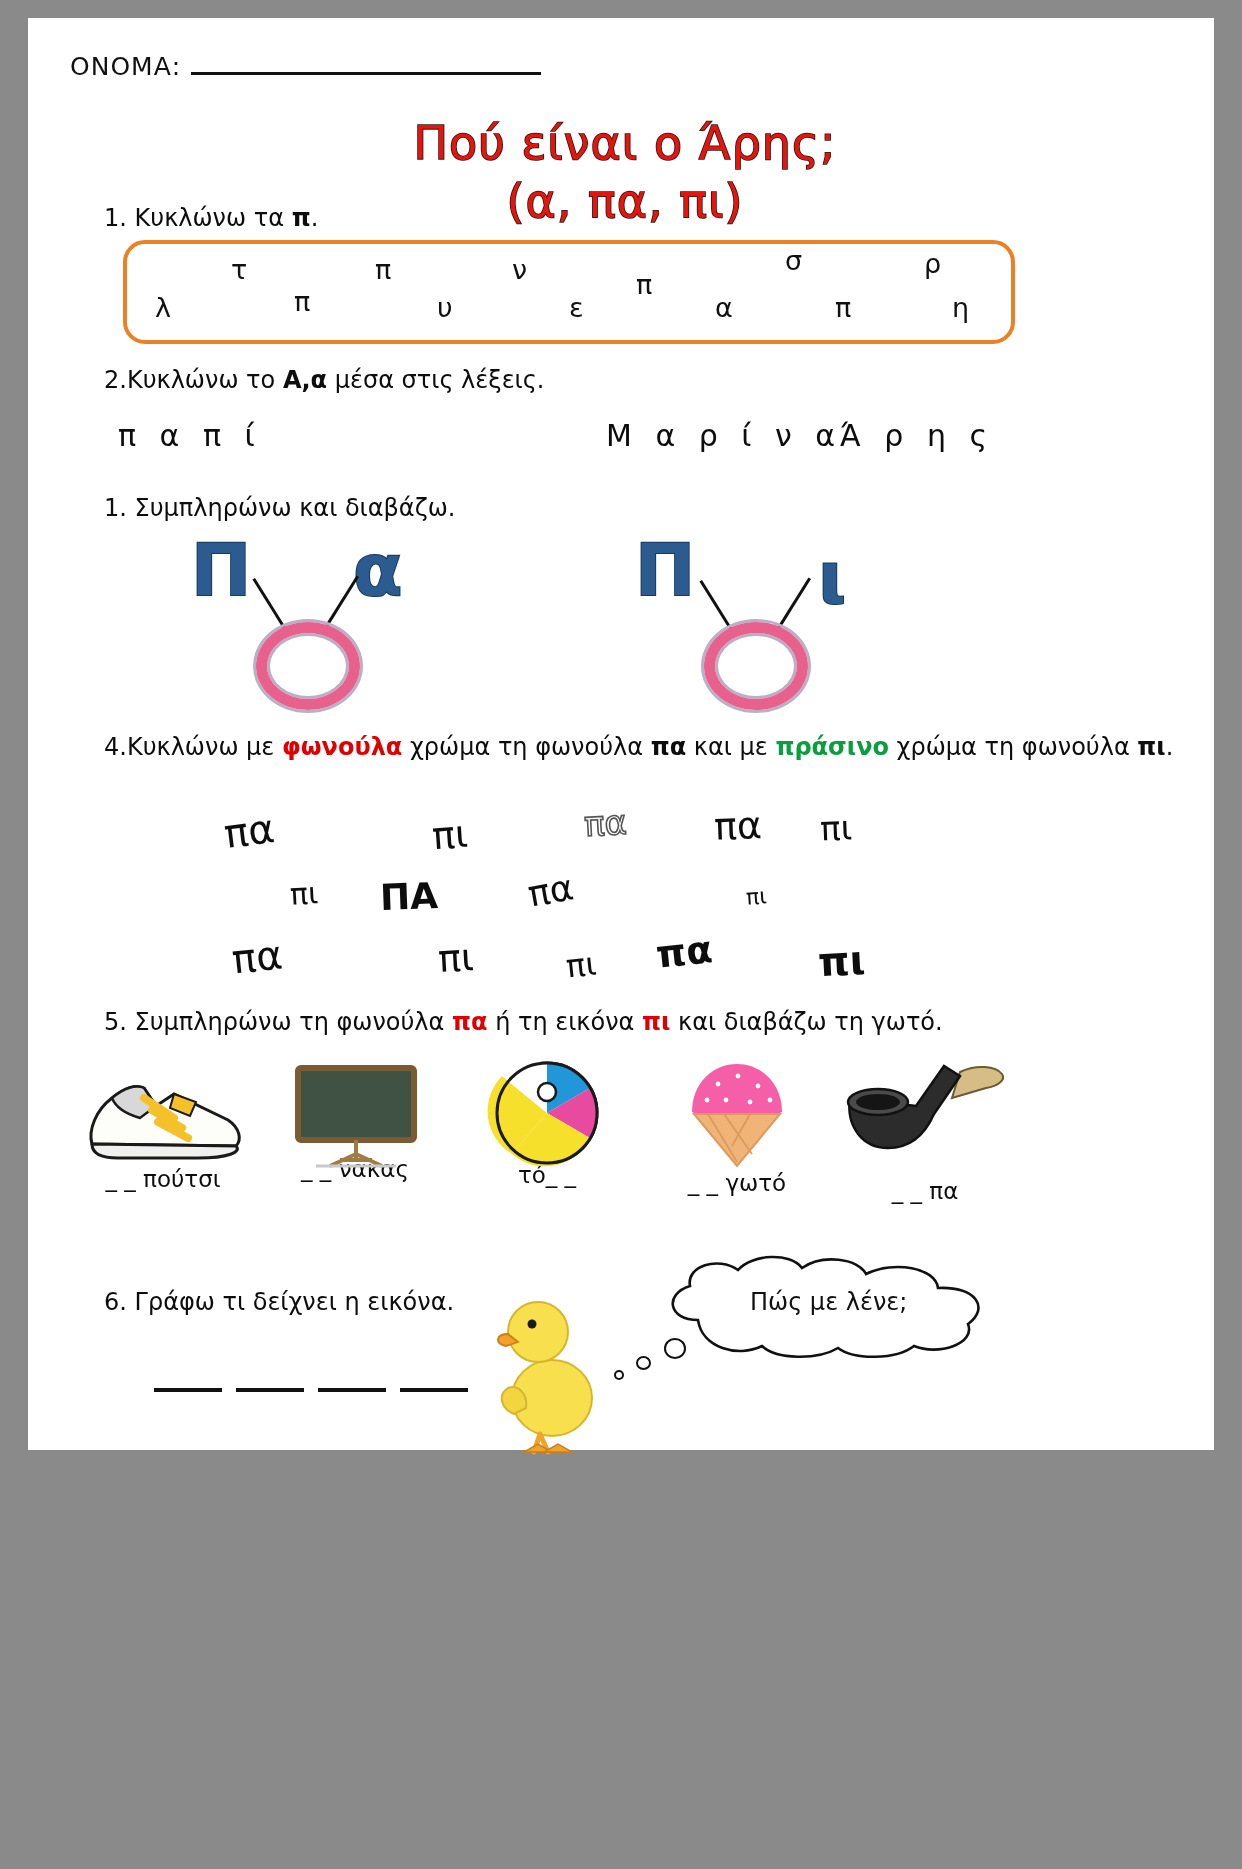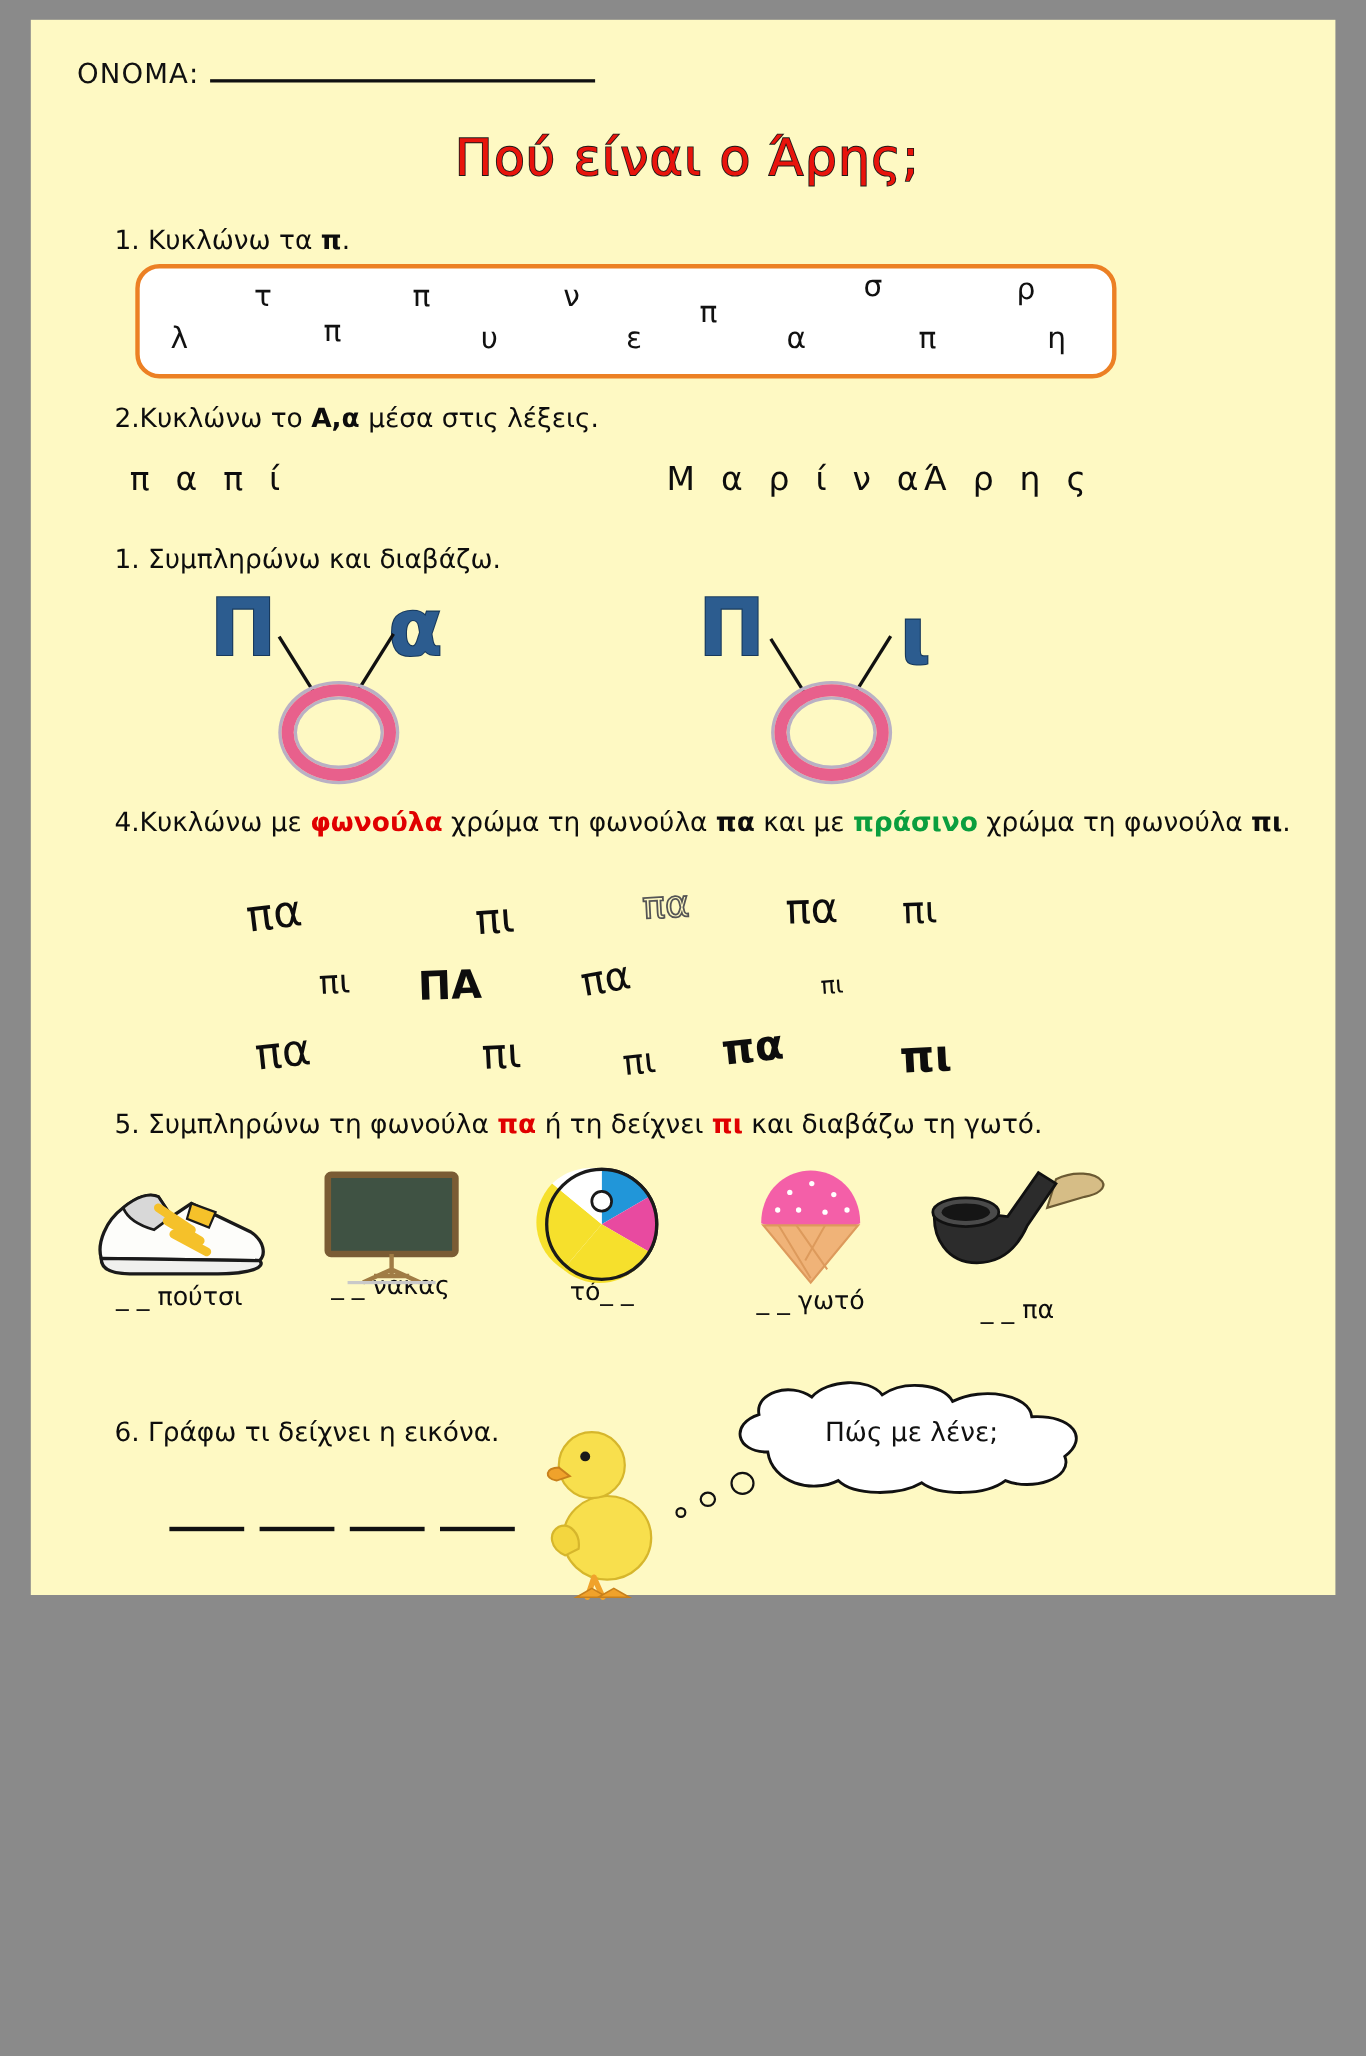--- a/index.html
+++ b/index.html
@@ -12,21 +12,21 @@
     position: relative;
     width: 1242px;
     height: 1869px;
     background: #8a8a8a;
     overflow: hidden;
   }
   #sheet {
     position: absolute;
     left: 28px; top: 18px;
     width: 1186px; height: 1432px;
-    background: #fef9c3;
+    background: #ffffff;
   }
 
   
   .name-row {
     position: absolute; left: 42px; top: 34px;
     display: flex; align-items: baseline; gap: 10px;
   }
   .name-label { font-size: 25px; letter-spacing: 1px; color: #111;
                 font-family: "DejaVu Sans", sans-serif; }
   .name-blank { display:inline-block; width: 350px; border-bottom: 3px solid #111; height: 20px; }
@@ -129,20 +129,21 @@
 <div id="page">
   <div id="sheet">
 
     <div class="name-row">
       <span class="name-label">ΟΝΟΜΑ:</span>
       <span class="name-blank"></span>
     </div>
 
     <div class="title-wrap">
       <div class="title-line">Πού είναι ο Άρης;</div>
+      <div class="title-line">(α, πα, πι)</div>
     </div>
 
     <div class="instr" style="left:76px; top:186px;">
       <span>1. Κυκλώνω τα </span><b>π</b><span>.</span>
     </div>
 
     <div class="letterbox">
       <span class="letter" style="left:104px; top:10px;">τ</span>
       <span class="letter" style="left:248px; top:10px;">π</span>
       <span class="letter" style="left:385px; top:10px;">ν</span>
@@ -196,21 +197,21 @@
         <span class="syl" style="left: 500px; top: 852px; font-size: 36px; transform: rotate(-10deg);">πα</span>
         <span class="syl" style="left: 718px; top: 866px; font-size: 22px; transform: rotate(-4deg);">πι</span>
         <span class="syl" style="left: 204px; top: 916px; font-size: 40px; transform: rotate(-6deg);">πα</span>
         <span class="syl" style="left: 410px; top: 918px; font-size: 38px; transform: rotate(-3deg);">πι</span>
         <span class="syl" style="left: 538px; top: 928px; font-size: 32px; transform: rotate(-6deg);">πι</span>
         <span class="syl" style="left: 628px; top: 912px; font-size: 38px; transform: rotate(-6deg); font-weight: bold;">πα</span>
         <span class="syl" style="left: 790px; top: 920px; font-size: 40px; transform: rotate(-3deg); font-weight: bold;">πι</span>
       </div>
 
     <div class="instr" style="left:76px; top:990px;">
-      <span>5. Συμπληρώνω τη φωνούλα </span><span class="red">πα</span><span> ή τη δείχνει </span><span class="red">πι</span><span> και διαβάζω τη γωτό.</span>
+      <span>5. Συμπληρώνω τη φωνούλα </span><span class="red">πα</span><span> ή τη εικόνα </span><span class="red">πι</span><span> και διαβάζω τη γωτό.</span>
     </div>
 
     <div class="pic-cell" style="left:50px; top:1040px;">
       <div class="pic-art">
         <svg width="170" height="110" viewBox="0 0 170 110">
           <path d="M14 86 C10 72 18 52 34 40 C46 30 58 26 66 30 L78 48 L96 36 L150 62 C162 70 164 82 158 88 Z" fill="#fdfdfa" stroke="#1a1a1a" stroke-width="3"></path>
           <path d="M34 40 C46 30 58 26 66 30 L78 48 L62 60 C48 56 38 50 34 40 Z" fill="#d8d8d8" stroke="#1a1a1a" stroke-width="2.5"></path>
           <path d="M66 40 L96 60 M74 52 L104 70 M80 64 L110 80" stroke="#f5c12a" stroke-width="8" stroke-linecap="round"></path>
           <path d="M14 86 L158 88 C164 94 150 100 120 100 L40 100 C20 100 14 94 14 86 Z" fill="#f0f0ee" stroke="#1a1a1a" stroke-width="3"></path>
           <path d="M96 36 L118 44 L112 58 L92 50 Z" fill="#f5c12a" stroke="#1a1a1a" stroke-width="2"></path>

